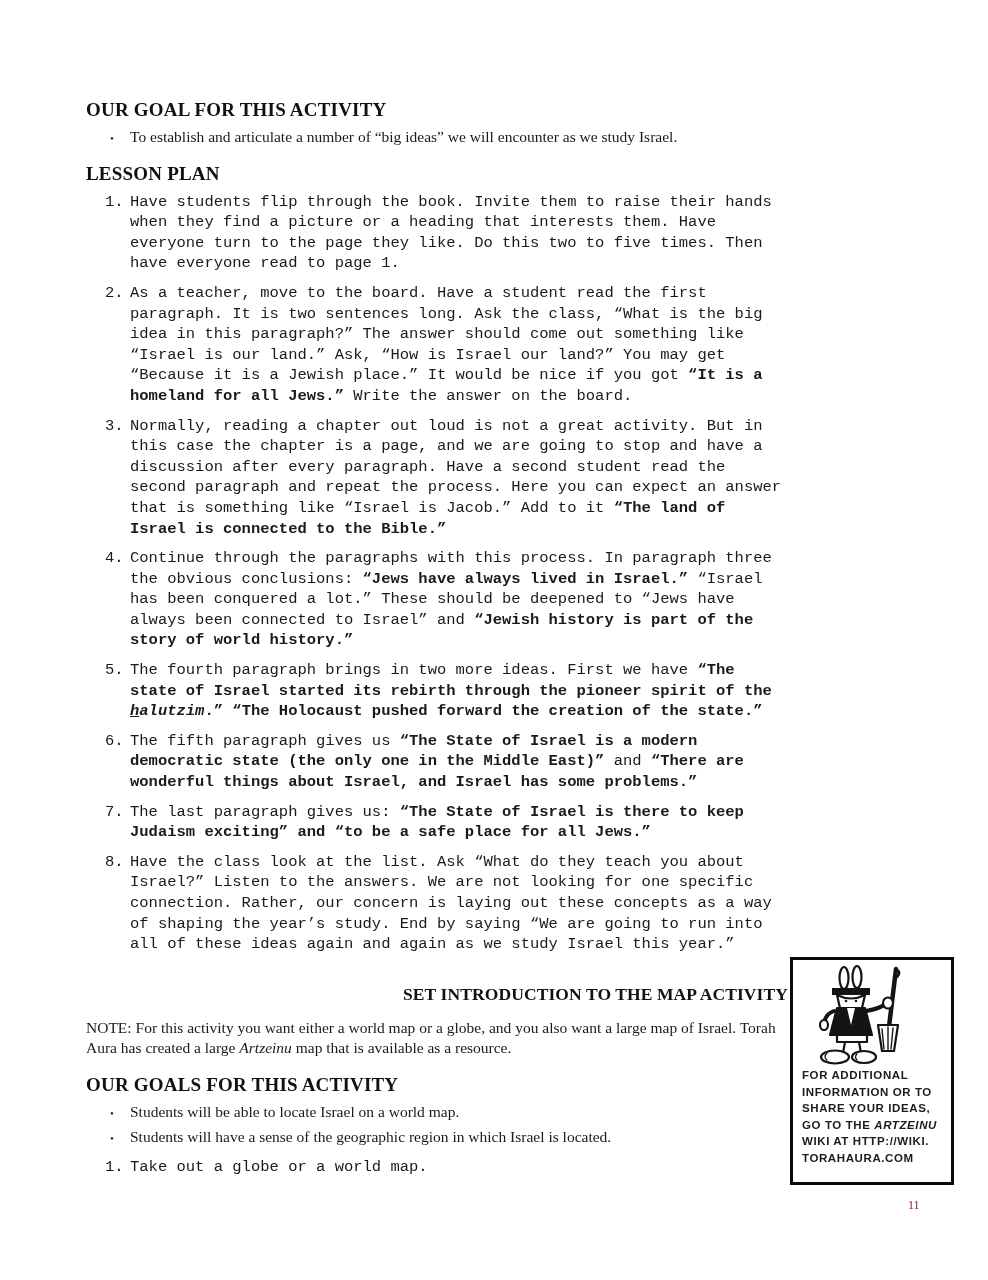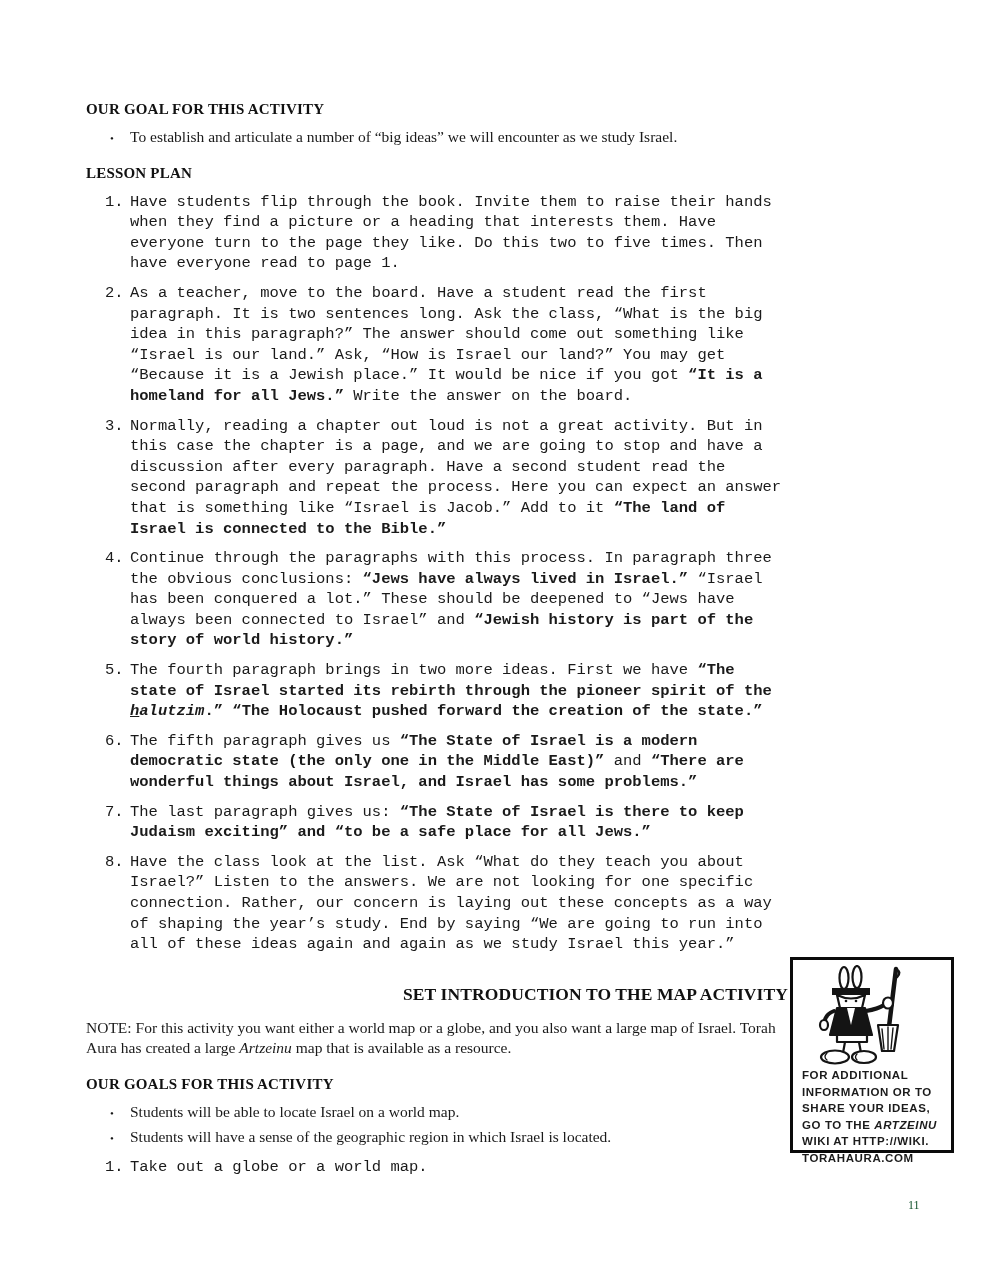--- a/index.html
+++ b/index.html
@@ -21,21 +21,21 @@
     font-weight: bold;
     font-size: 17.5px;
     line-height: 25px;
     letter-spacing: 0.1px;
     color: #111;
   }
   h1 .i { font-style: italic; }
   h2 {
     font-family: "Liberation Serif", serif;
     font-weight: bold;
-    font-size: 15px;
+    font-size: 19px;
     line-height: 17px;
     letter-spacing: 0.2px;
     color: #111;
   }
   .mt-section { margin-top: 27px; text-align: right; }
   .mt-sub { margin-top: 17px; }
   p, li {
     font-size: 15.5px;
     line-height: 20.6px;
     color: #1a1a1a;
@@ -71,42 +71,42 @@
   }
   ol.numlist li::before {
     content: counter(item) ".";
     position: absolute;
     left: 19px;
   }
   p.note { margin-top: 11px; }
   .sidebar-box {
     position: absolute;
     left: 790px; top: 957px;
-    width: 164px; height: 196px;
+    width: 164px; height: 228px;
     border: 3px solid #0a0a0a;
     background: #fff;
     padding: 5px 8px 6px 9px;
   }
   .sidebar-box svg { display: block; margin: 0 0 2px 2px; }
   .sidebar-text {
     font-family: "Liberation Sans", sans-serif;
     font-weight: bold;
     font-size: 11.5px;
     line-height: 16.5px;
     letter-spacing: 0.6px;
     text-transform: uppercase;
     color: #1b1b1b;
     overflow-wrap: break-word;
   }
   .sidebar-text .i { font-style: italic; }
   .page-number {
     position: absolute;
     left: 908px; top: 1198px;
     font-size: 12px;
-    color: #14532d;
+    color: #7f1d1d;
   }
 </style>
 </head>
 <body>
 
 <div class="content">
 
 
   <h2 class="mt-sub">OUR GOAL FOR THIS ACTIVITY</h2>
   <ul class="bullets">

